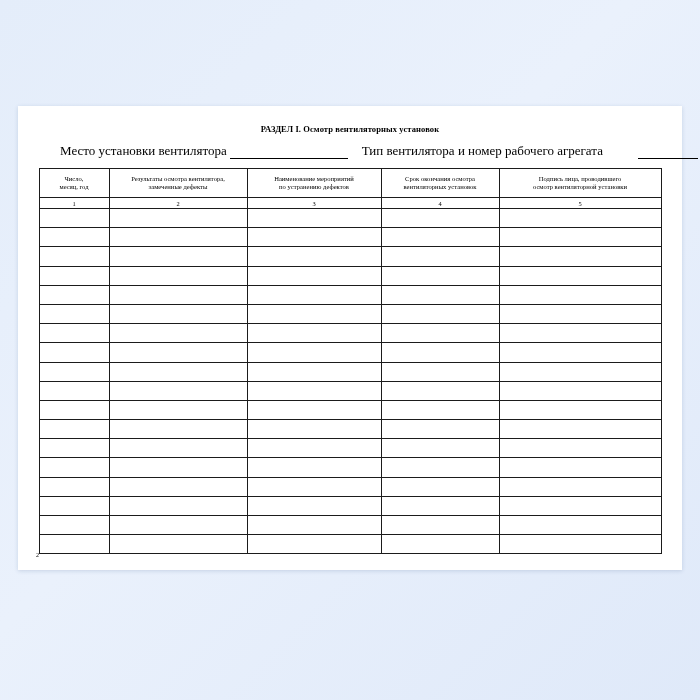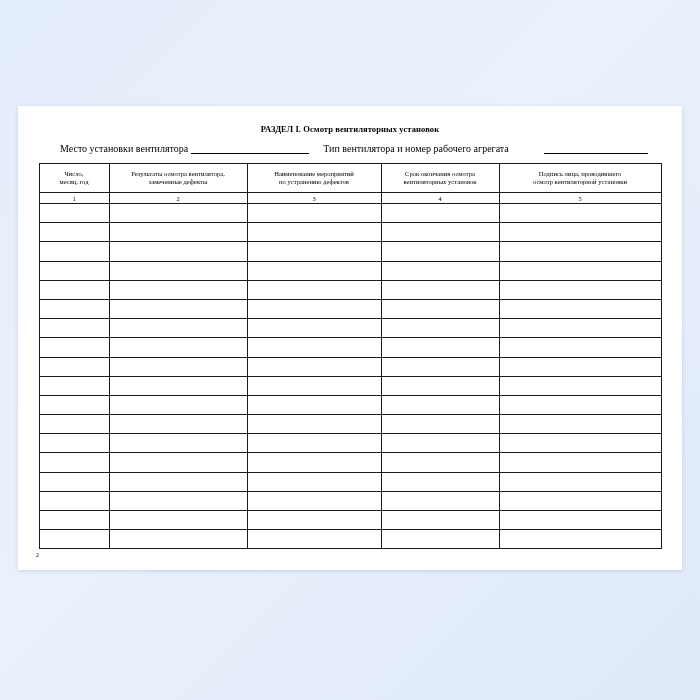--- a/index.html
+++ b/index.html
@@ -33,21 +33,21 @@
     font-size: 8.5px;
     font-weight: bold;
     color: #000;
     margin-top: 18px;
     letter-spacing: 0.1px;
   }
   .fields-row {
     display: flex;
     align-items: flex-start;
     margin: 9px 34px 0 42px;
-    font-size: 10px;
+    font-size: 13px;
     color: #000;
   }
   .field {
     display: flex;
     align-items: flex-end;
     white-space: nowrap;
   }
   .field .flabel {
     padding-right: 3px;
   }

